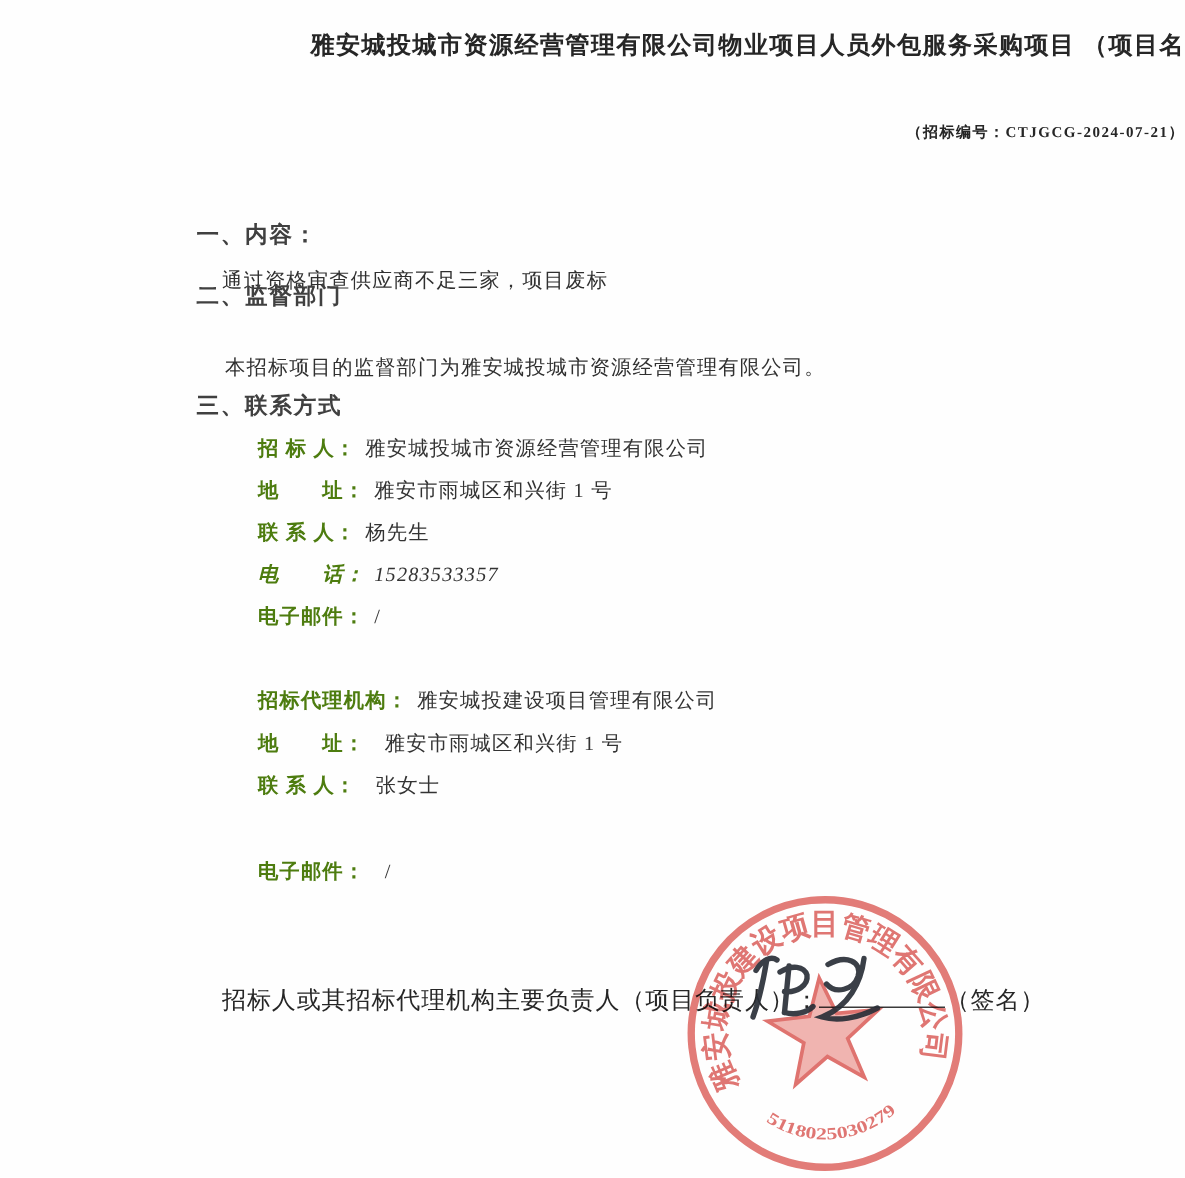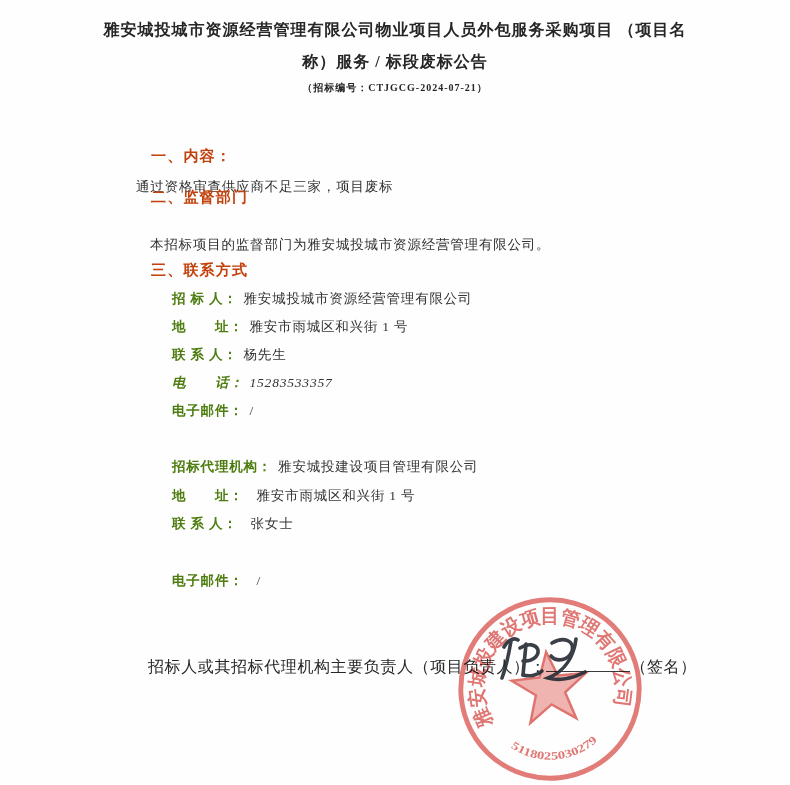--- a/index.html
+++ b/index.html
@@ -5,25 +5,25 @@
   html,body{margin:0;padding:0;background:#ffffff;}
   .page{
     position:relative;
     width:790px;height:785px;
     background:#fefefe;
     overflow:hidden;
     font-family:"Liberation Serif","DejaVu Serif",serif;
     color:#2d2d2d;
   }
   .line{position:absolute;white-space:nowrap;letter-spacing:0.8px;}
-  .title{left:0;width:100%;text-align:center;font-weight:bold;font-size:16px;letter-spacing:1px;color:#262626;}
+  .title{left:0;width:100%;text-align:right;font-weight:bold;font-size:16px;letter-spacing:1px;color:#262626;}
   .t1{top:20px;}
   .t2{top:52px;}
   .t3{top:81px;font-size:10px;}
-  .heading{font-weight:bold;font-size:15px;color:#c2410c;letter-spacing:1.2px;margin-left:20px;}
+  .heading{font-weight:bold;font-size:15px;color:#404040;letter-spacing:1.2px;}
   .body-text{font-size:13.5px;color:#303030;}
   .row{position:absolute;left:146px;font-size:13.5px;white-space:nowrap;letter-spacing:0.8px;}
   .row .lbl{font-weight:bold;color:#4d7c0f;margin-left:26px;}
   .row .val{margin-left:6px;color:#333;}
   .row.wide-gap .val{margin-left:13px;}
   .sig-line{font-size:16px;color:#262626;letter-spacing:0.6px;}
   .sig-line .lbl{font-weight:normal;}
   .uline{
     display:inline-block;vertical-align:baseline;
     border-bottom:1.5px solid #3a3a3a;height:14px;
@@ -42,25 +42,24 @@
     z-index:4;
   }
   .z-text{z-index:2;}
 </style>
 </head>
 <body>
 
 <div class="page">
 
   <div class="line title t1">雅安城投城市资源经营管理有限公司物业项目人员外包服务采购项目 （项目名</div>
-  <div class="line title t2">称）服务 / 标段废标公告</div>
   <div class="line title t3">（招标编号：CTJGCG-2024-07-21）</div>
 
   <div class="line heading" style="left:131px;top:147px;">一、内容：</div>
-  <div class="line body-text" style="left:136px;top:178px;">通过资格审查供应商不足三家，项目废标</div>
+  <div class="line body-text" style="left:148px;top:178px;">通过资格审查供应商不足三家，项目废标</div>
 
   <div class="line heading" style="left:131px;top:188px;">二、监督部门</div>
   <div class="line body-text" style="left:150px;top:236px;">本招标项目的监督部门为雅安城投城市资源经营管理有限公司。</div>
 
   <div class="line heading" style="left:131px;top:261px;">三、联系方式</div>
 
   <div class="row" style="top:290px;">
     <span class="lbl">招 标 人：</span><span class="val">雅安城投城市资源经营管理有限公司</span>
   </div>
   <div class="row" style="top:318px;">

